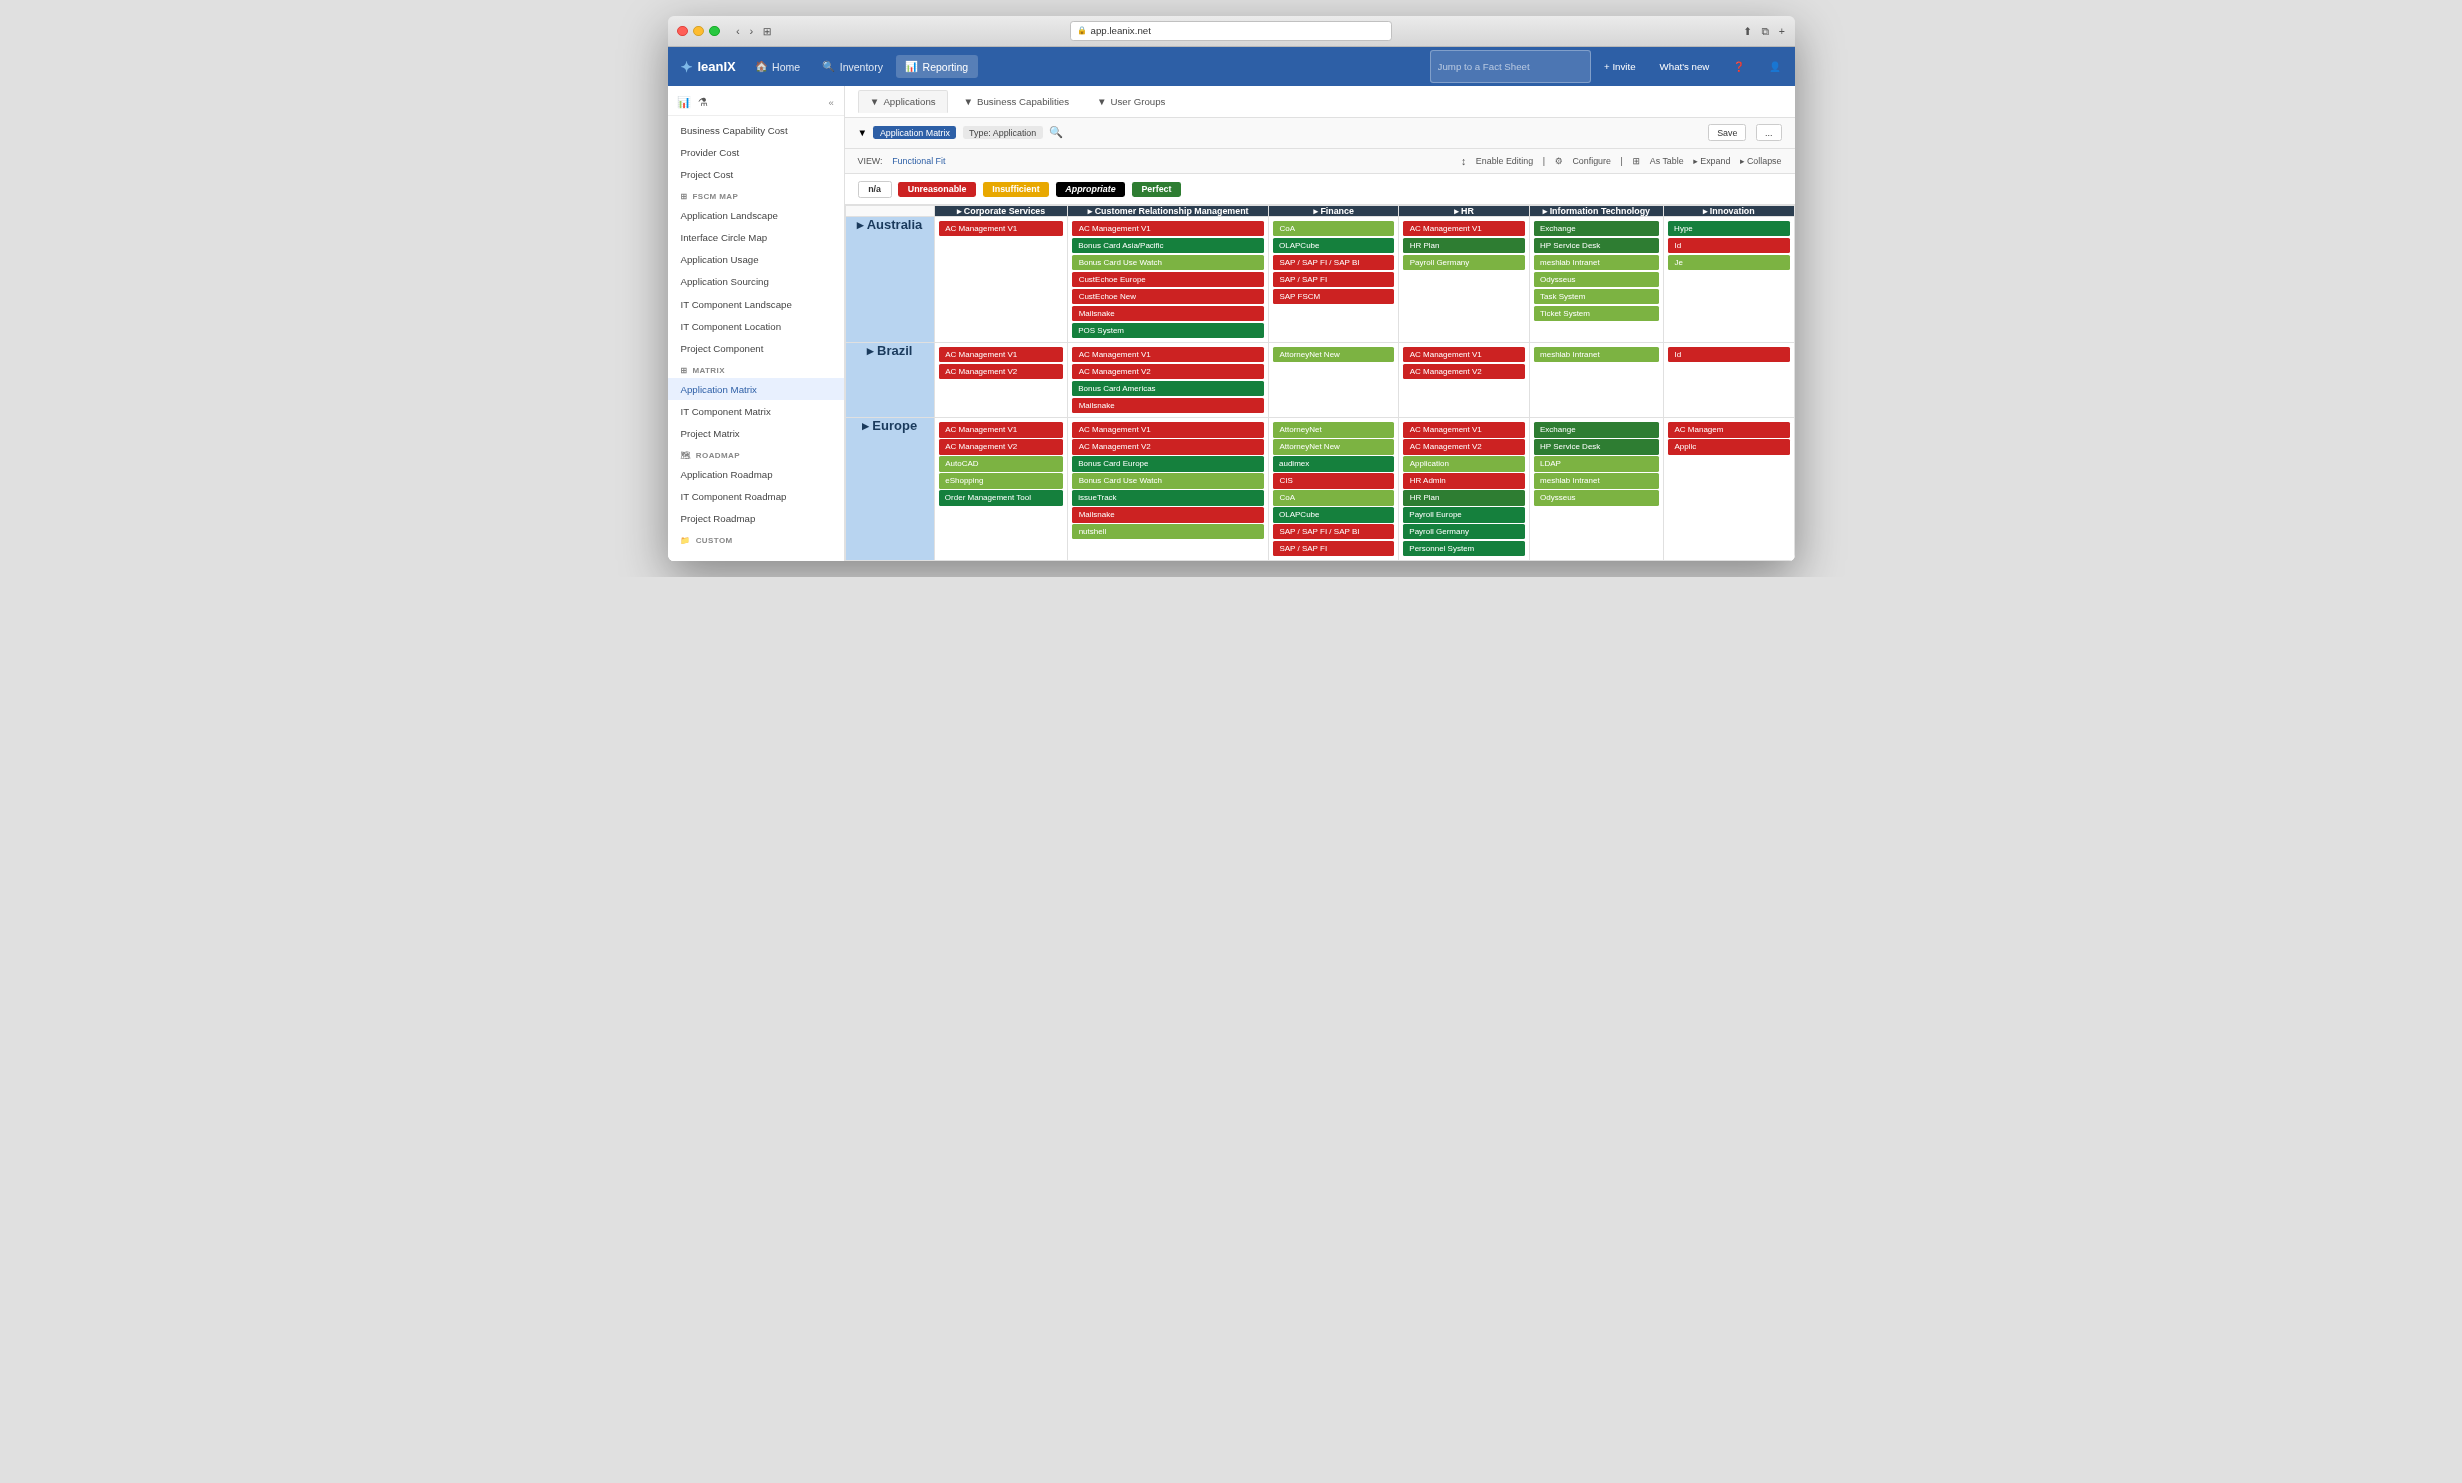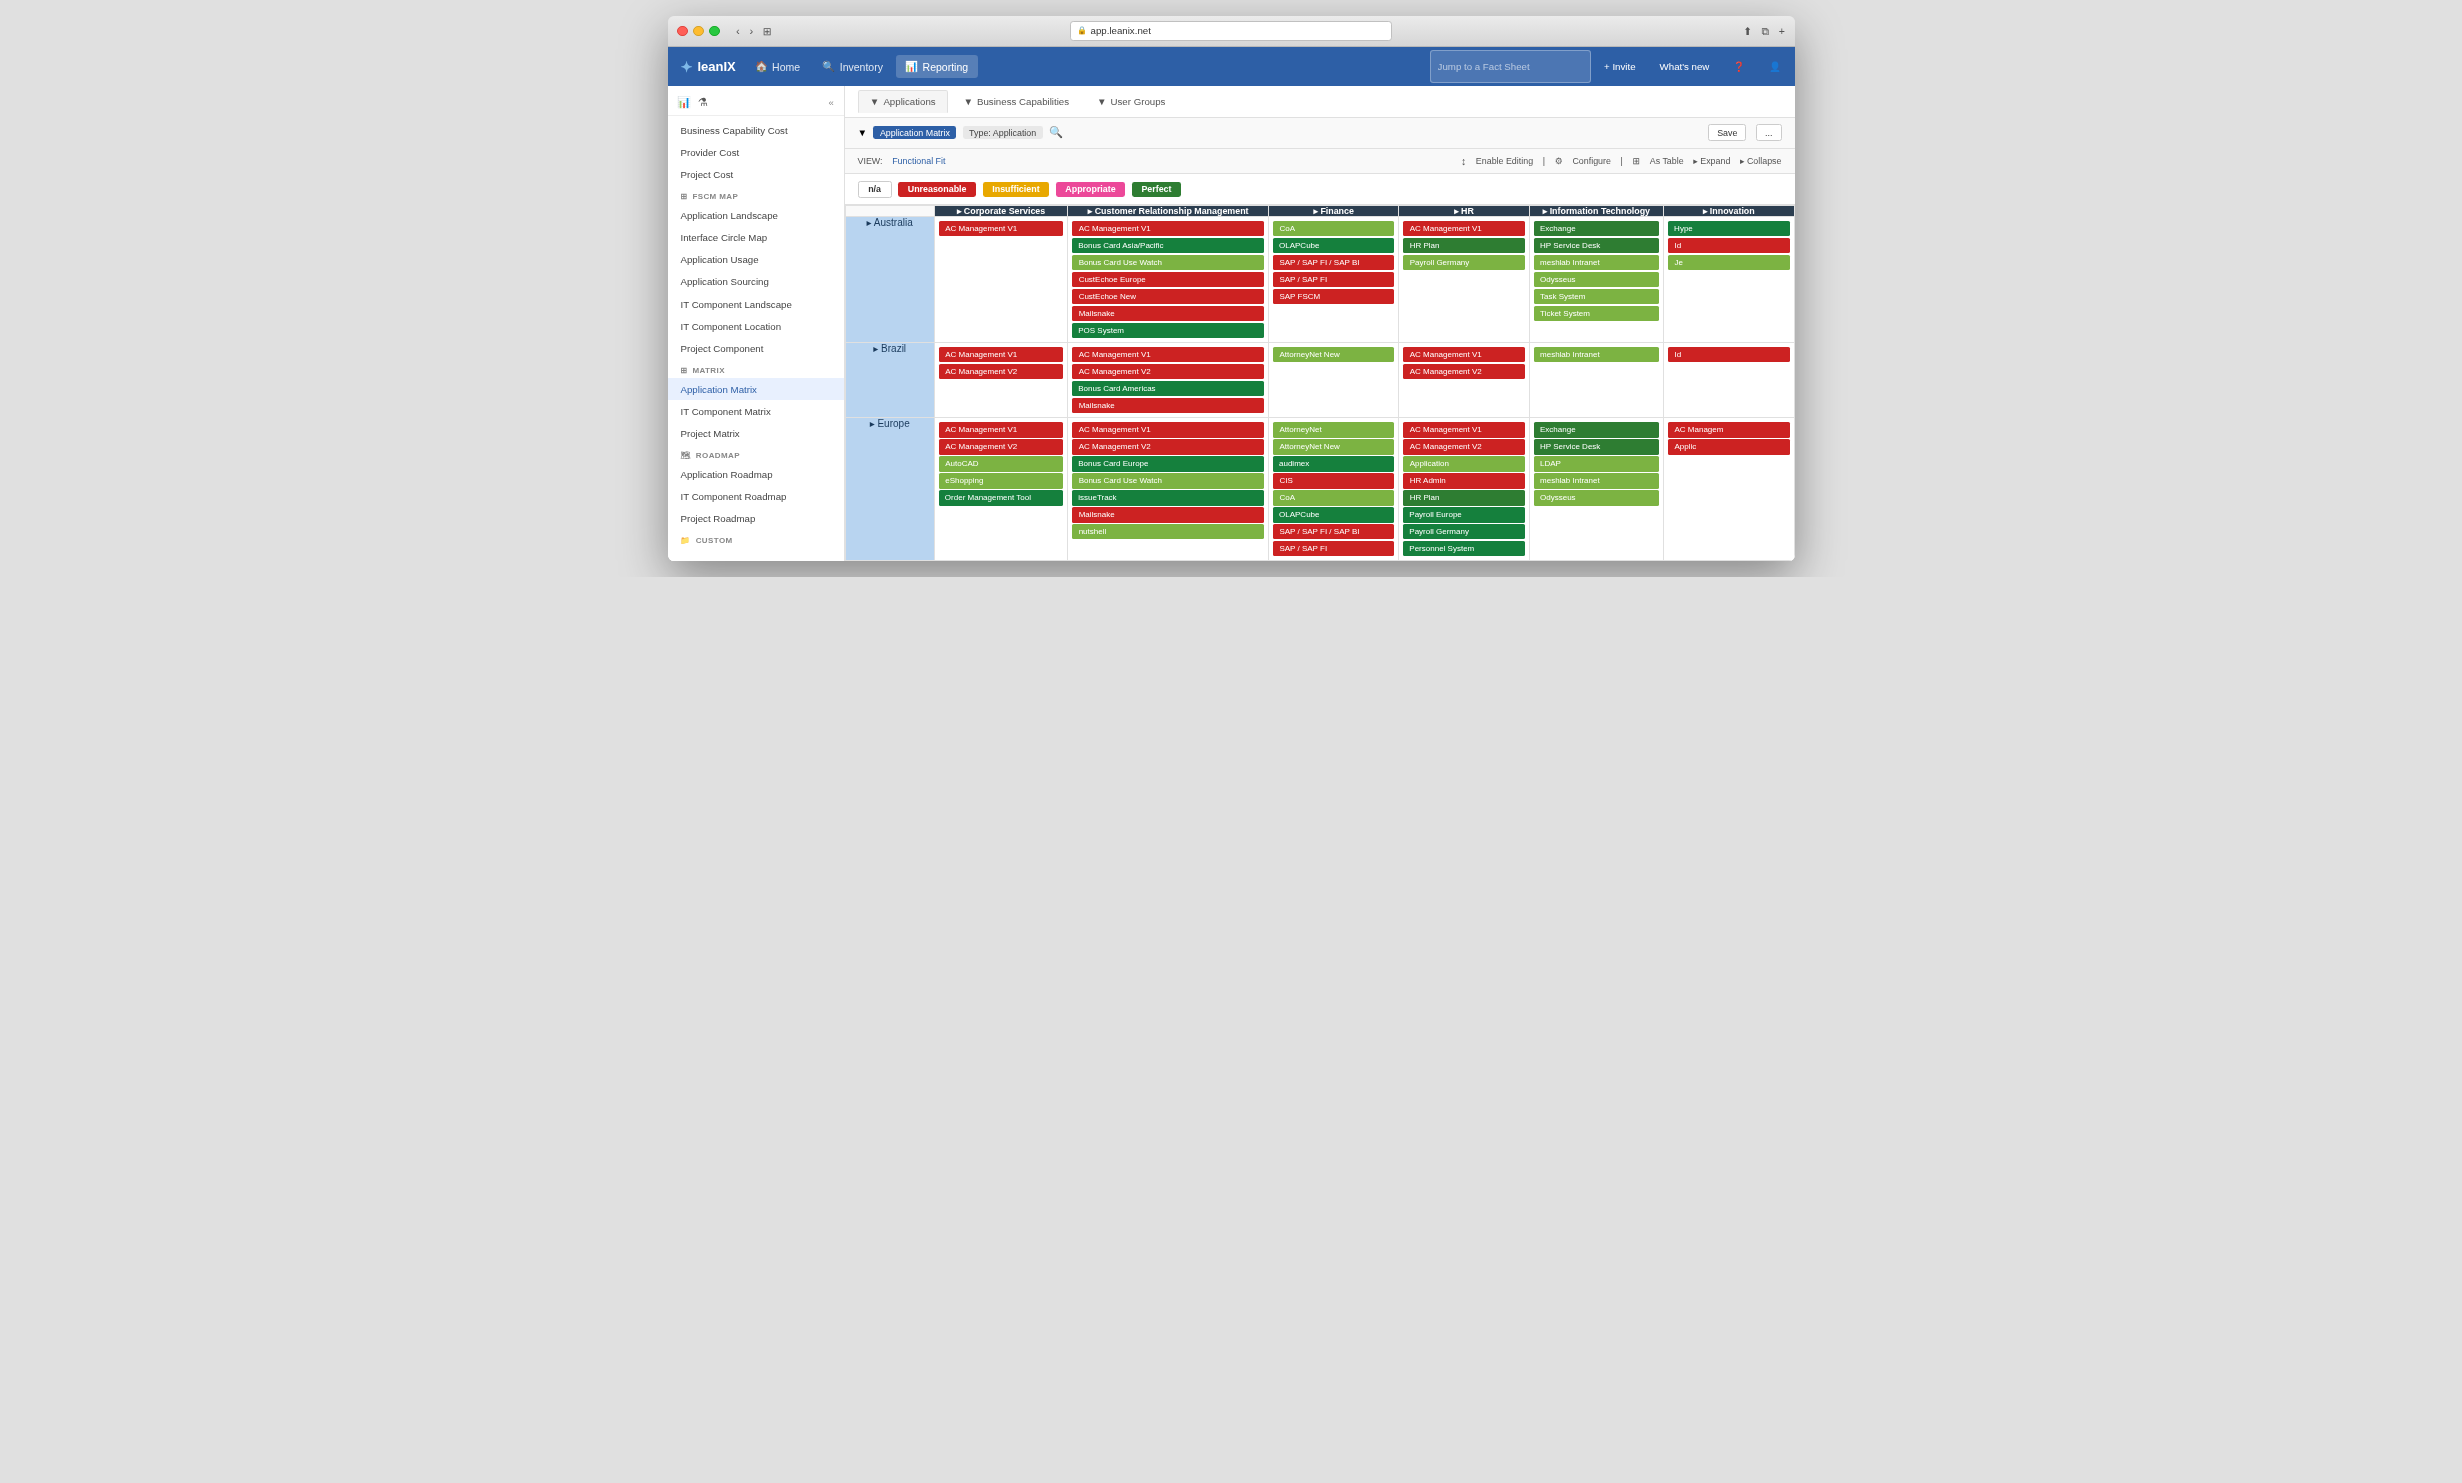--- a/index.html
+++ b/index.html
@@ -206,21 +206,21 @@
     .legend-item {
       padding: 2.4px 9.7px;
       border-radius: 2.4px;
       font-size: 8.9px;
       font-weight: 600;
       color: white;
     }
     .legend-na { background: white; border: 0.8px solid #ccc; color: #333; }
     .legend-unreasonable { background: #cc2222; }
     .legend-insufficient { background: #e8a800; }
-    .legend-appropriate { background: #ec4899; }
+    .legend-appropriate { background: #000000; font-style: italic; }
     .legend-perfect { background: #2e7d32; }
 
     
     .matrix-container {
       flex: 1;
       overflow: auto;
       background: white;
     }
     .matrix-table {
       border-collapse: collapse;
@@ -238,22 +238,22 @@
       font-weight: 600;
       padding: 6.4px 8px;
       white-space: nowrap;
       position: sticky;
       top: 0;
       z-index: 10;
     }
     .row-header {
       background: #b8d4f0;
       color: #1a3a5c;
-      font-size: 10px;
-      font-weight: 400;
+      font-size: 13px;
+      font-weight: 700;
       padding: 4.8px 8px;
       min-width: 72px;
       text-align: center;
       vertical-align: middle;
       cursor: pointer;
     }
     .app-badge {
       padding: 3.2px 6.4px;
       margin: 1.6px;
       border-radius: 1.6px;

